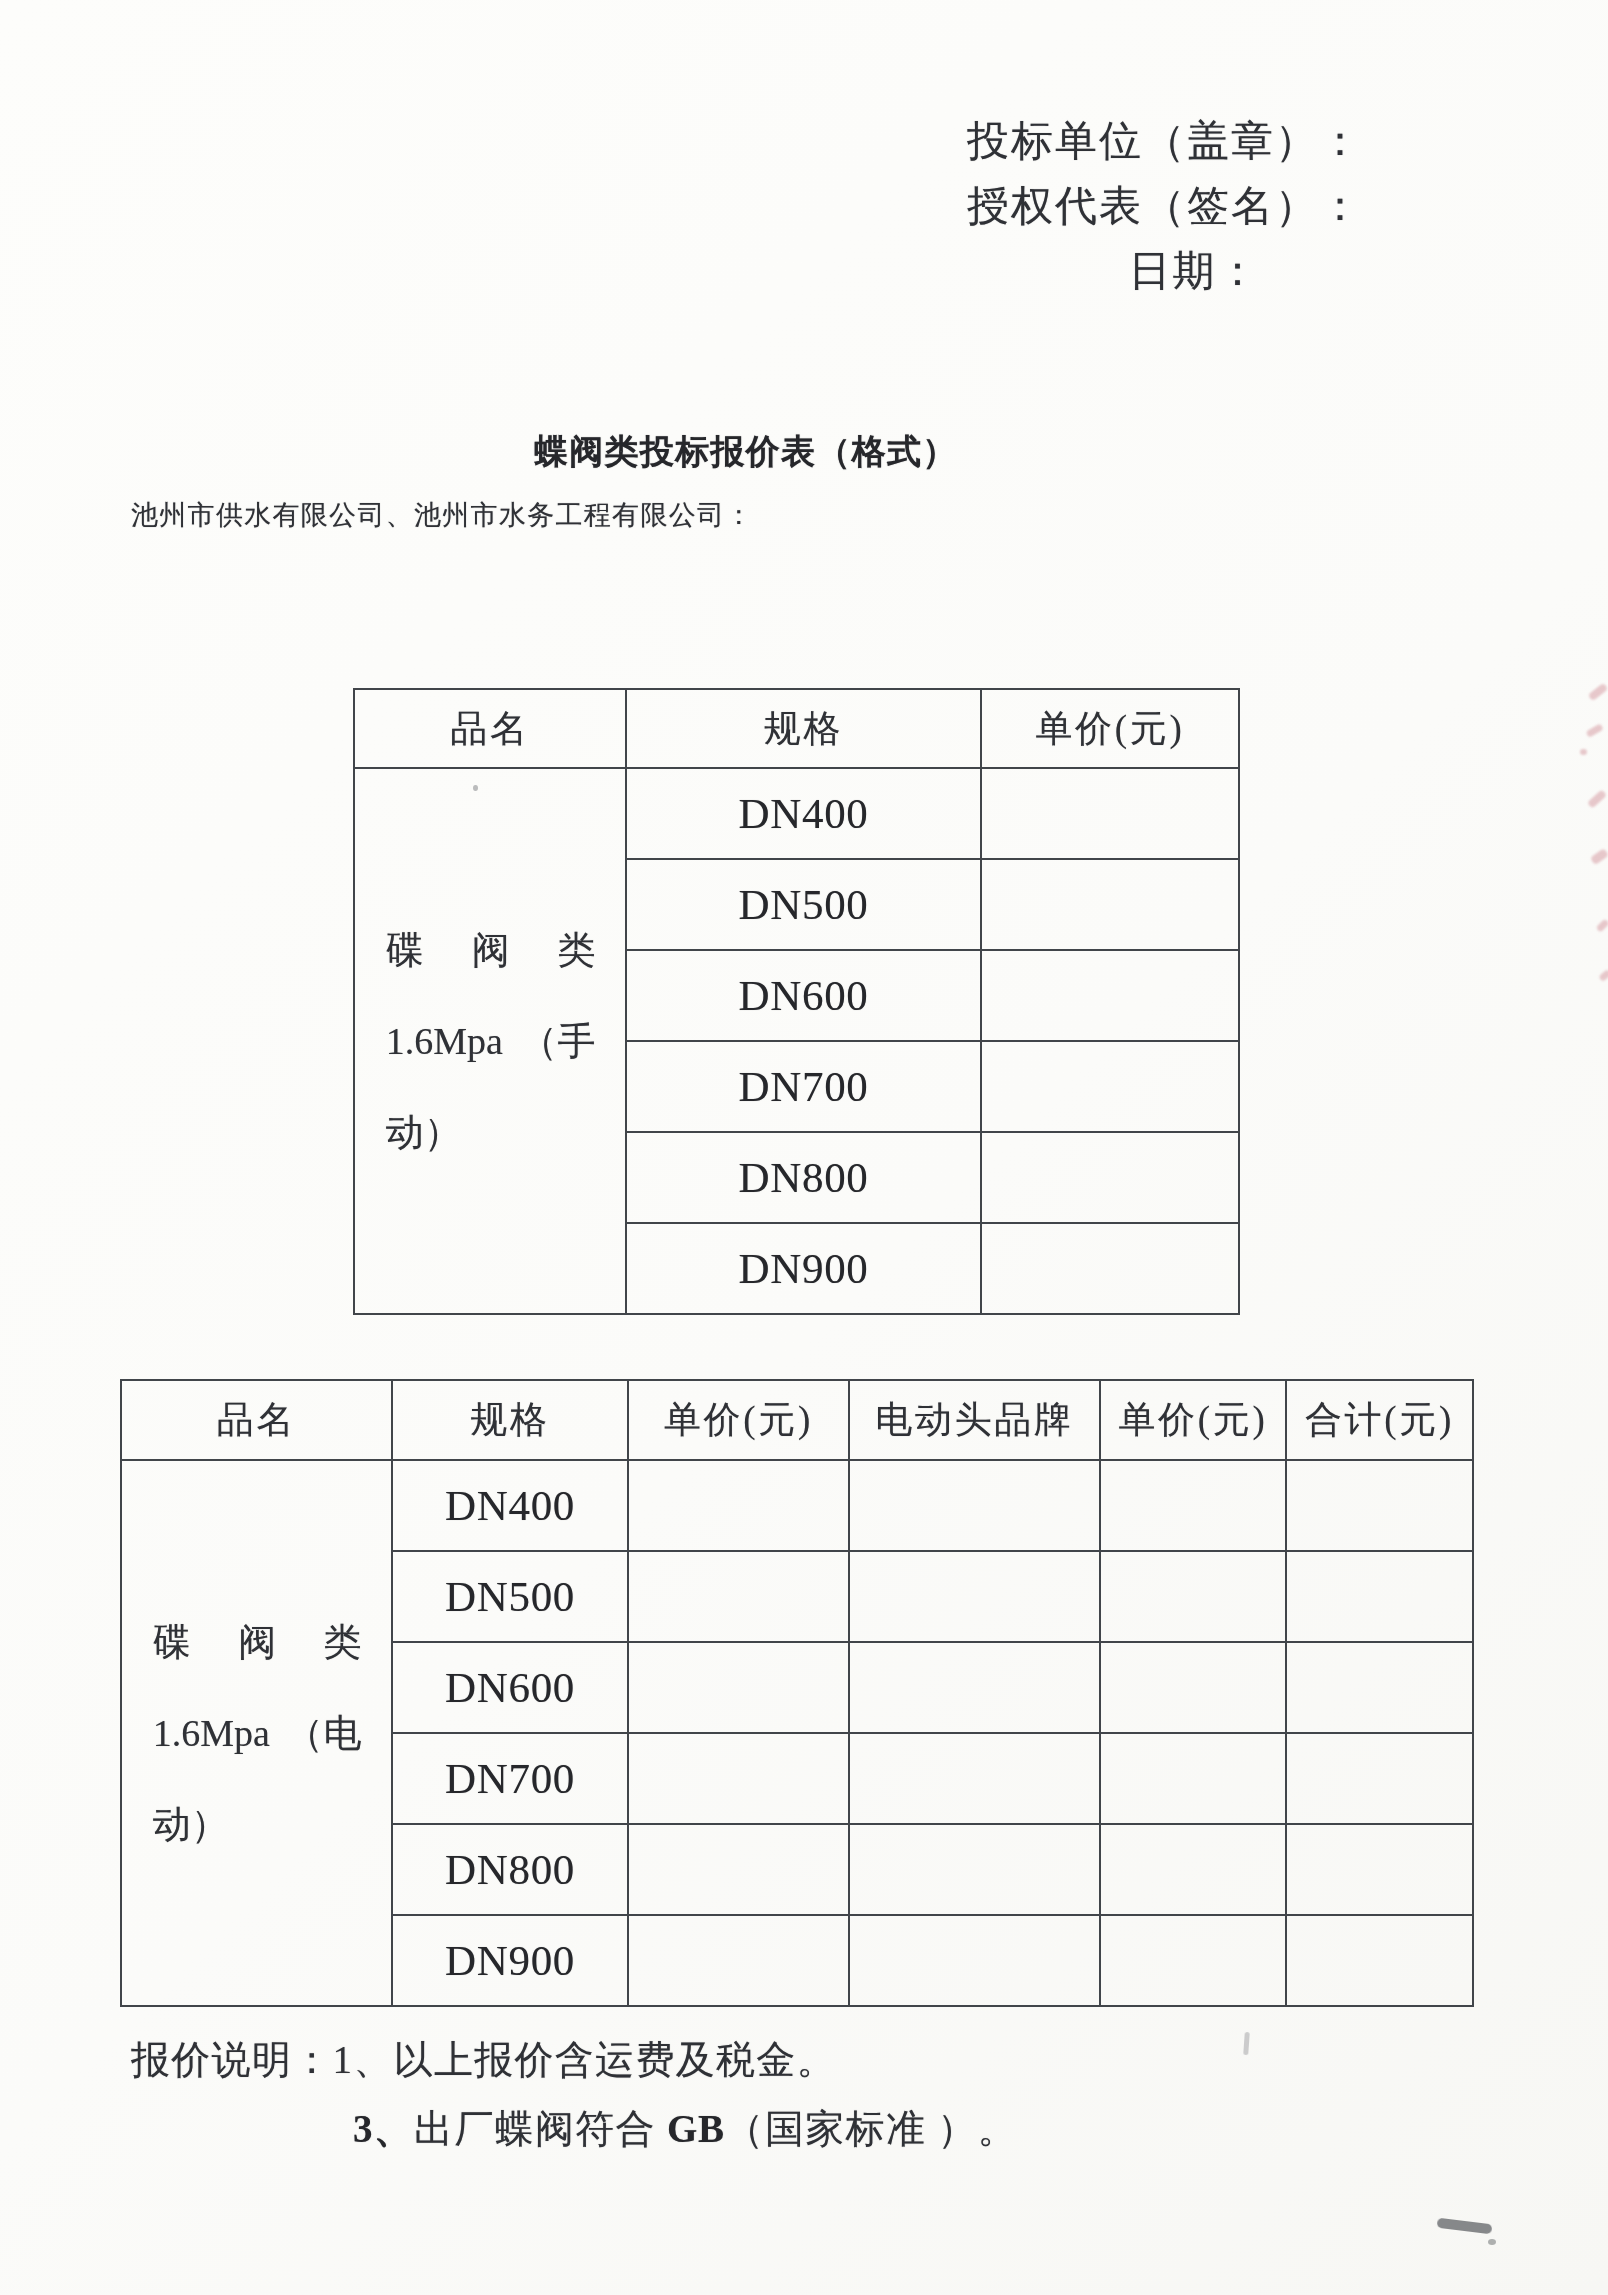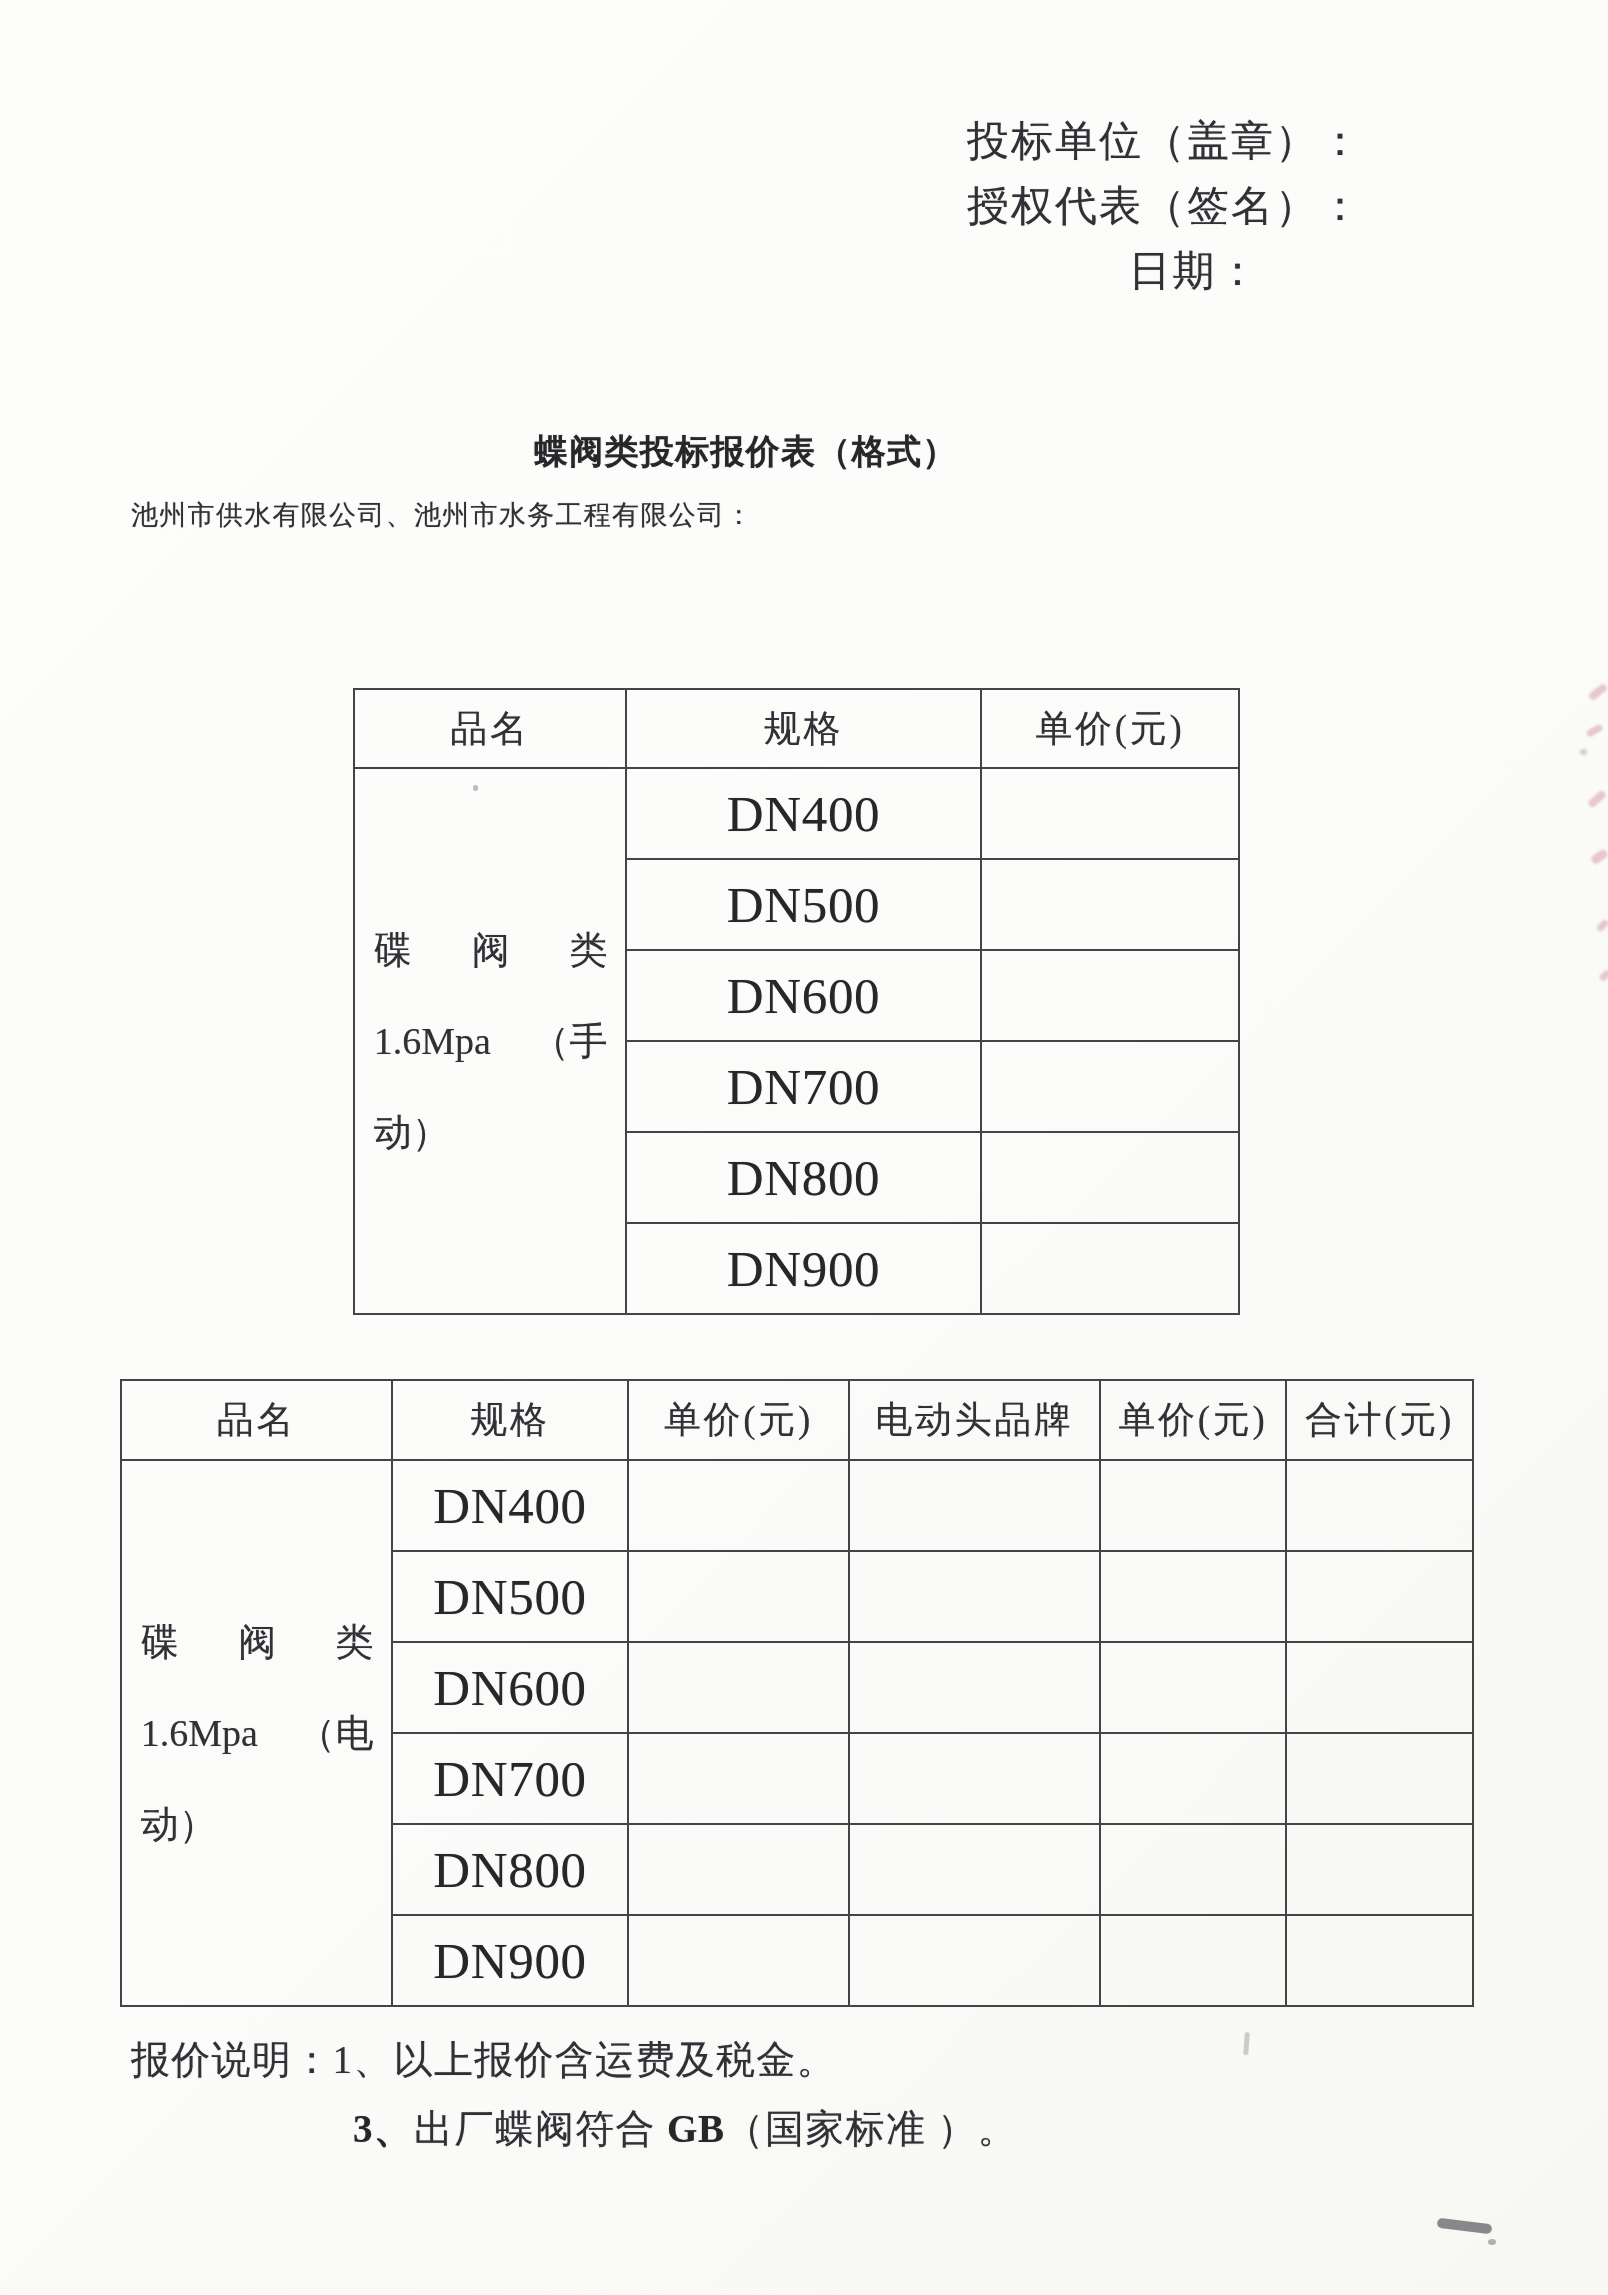--- a/index.html
+++ b/index.html
@@ -55,35 +55,35 @@
     position:absolute;
     border-collapse:collapse;
     table-layout:fixed;
     text-shadow:0 0 0.8px rgba(47,49,54,.45);
   }
   table.tbl td,table.tbl th{
     border-left:2px solid var(--line);
     border-right:2px solid var(--line);
     border-top:2.7px solid var(--line);
     border-bottom:2.7px solid var(--line);
-    padding:0;
+    padding:12px;
     font-weight:normal;
     text-align:center;
     vertical-align:middle;
     margin-top:32px;
   }
   .t1{left:353px;top:688px;width:885px;}
   .t2{left:120px;top:1379px;width:1352px;}
   .t1 thead tr{height:79px;}
   .t1 tbody tr{height:91px;}
   .t2 thead tr{height:80px;}
   .t2 tbody tr{height:91px;}
   th.hdr{font-size:37px;letter-spacing:2.7px;color:var(--ink);}
   td.spec{
-    font-size:51px;letter-spacing:0.7px;color:var(--ink-dark);border-radius:14px;
+    font-size:43px;letter-spacing:0.7px;color:var(--ink-dark);border-radius:14px;
   }
   td.product-cell{vertical-align:middle;}
   .prod{
     display:flex;flex-direction:column;justify-content:center;
     gap:43px;
     padding:0 17.4px 0 18.7px;
     font-size:38px;letter-spacing:0;
     height:100%;
   }
   .prod .l{display:flex;justify-content:space-between;line-height:48px;}

